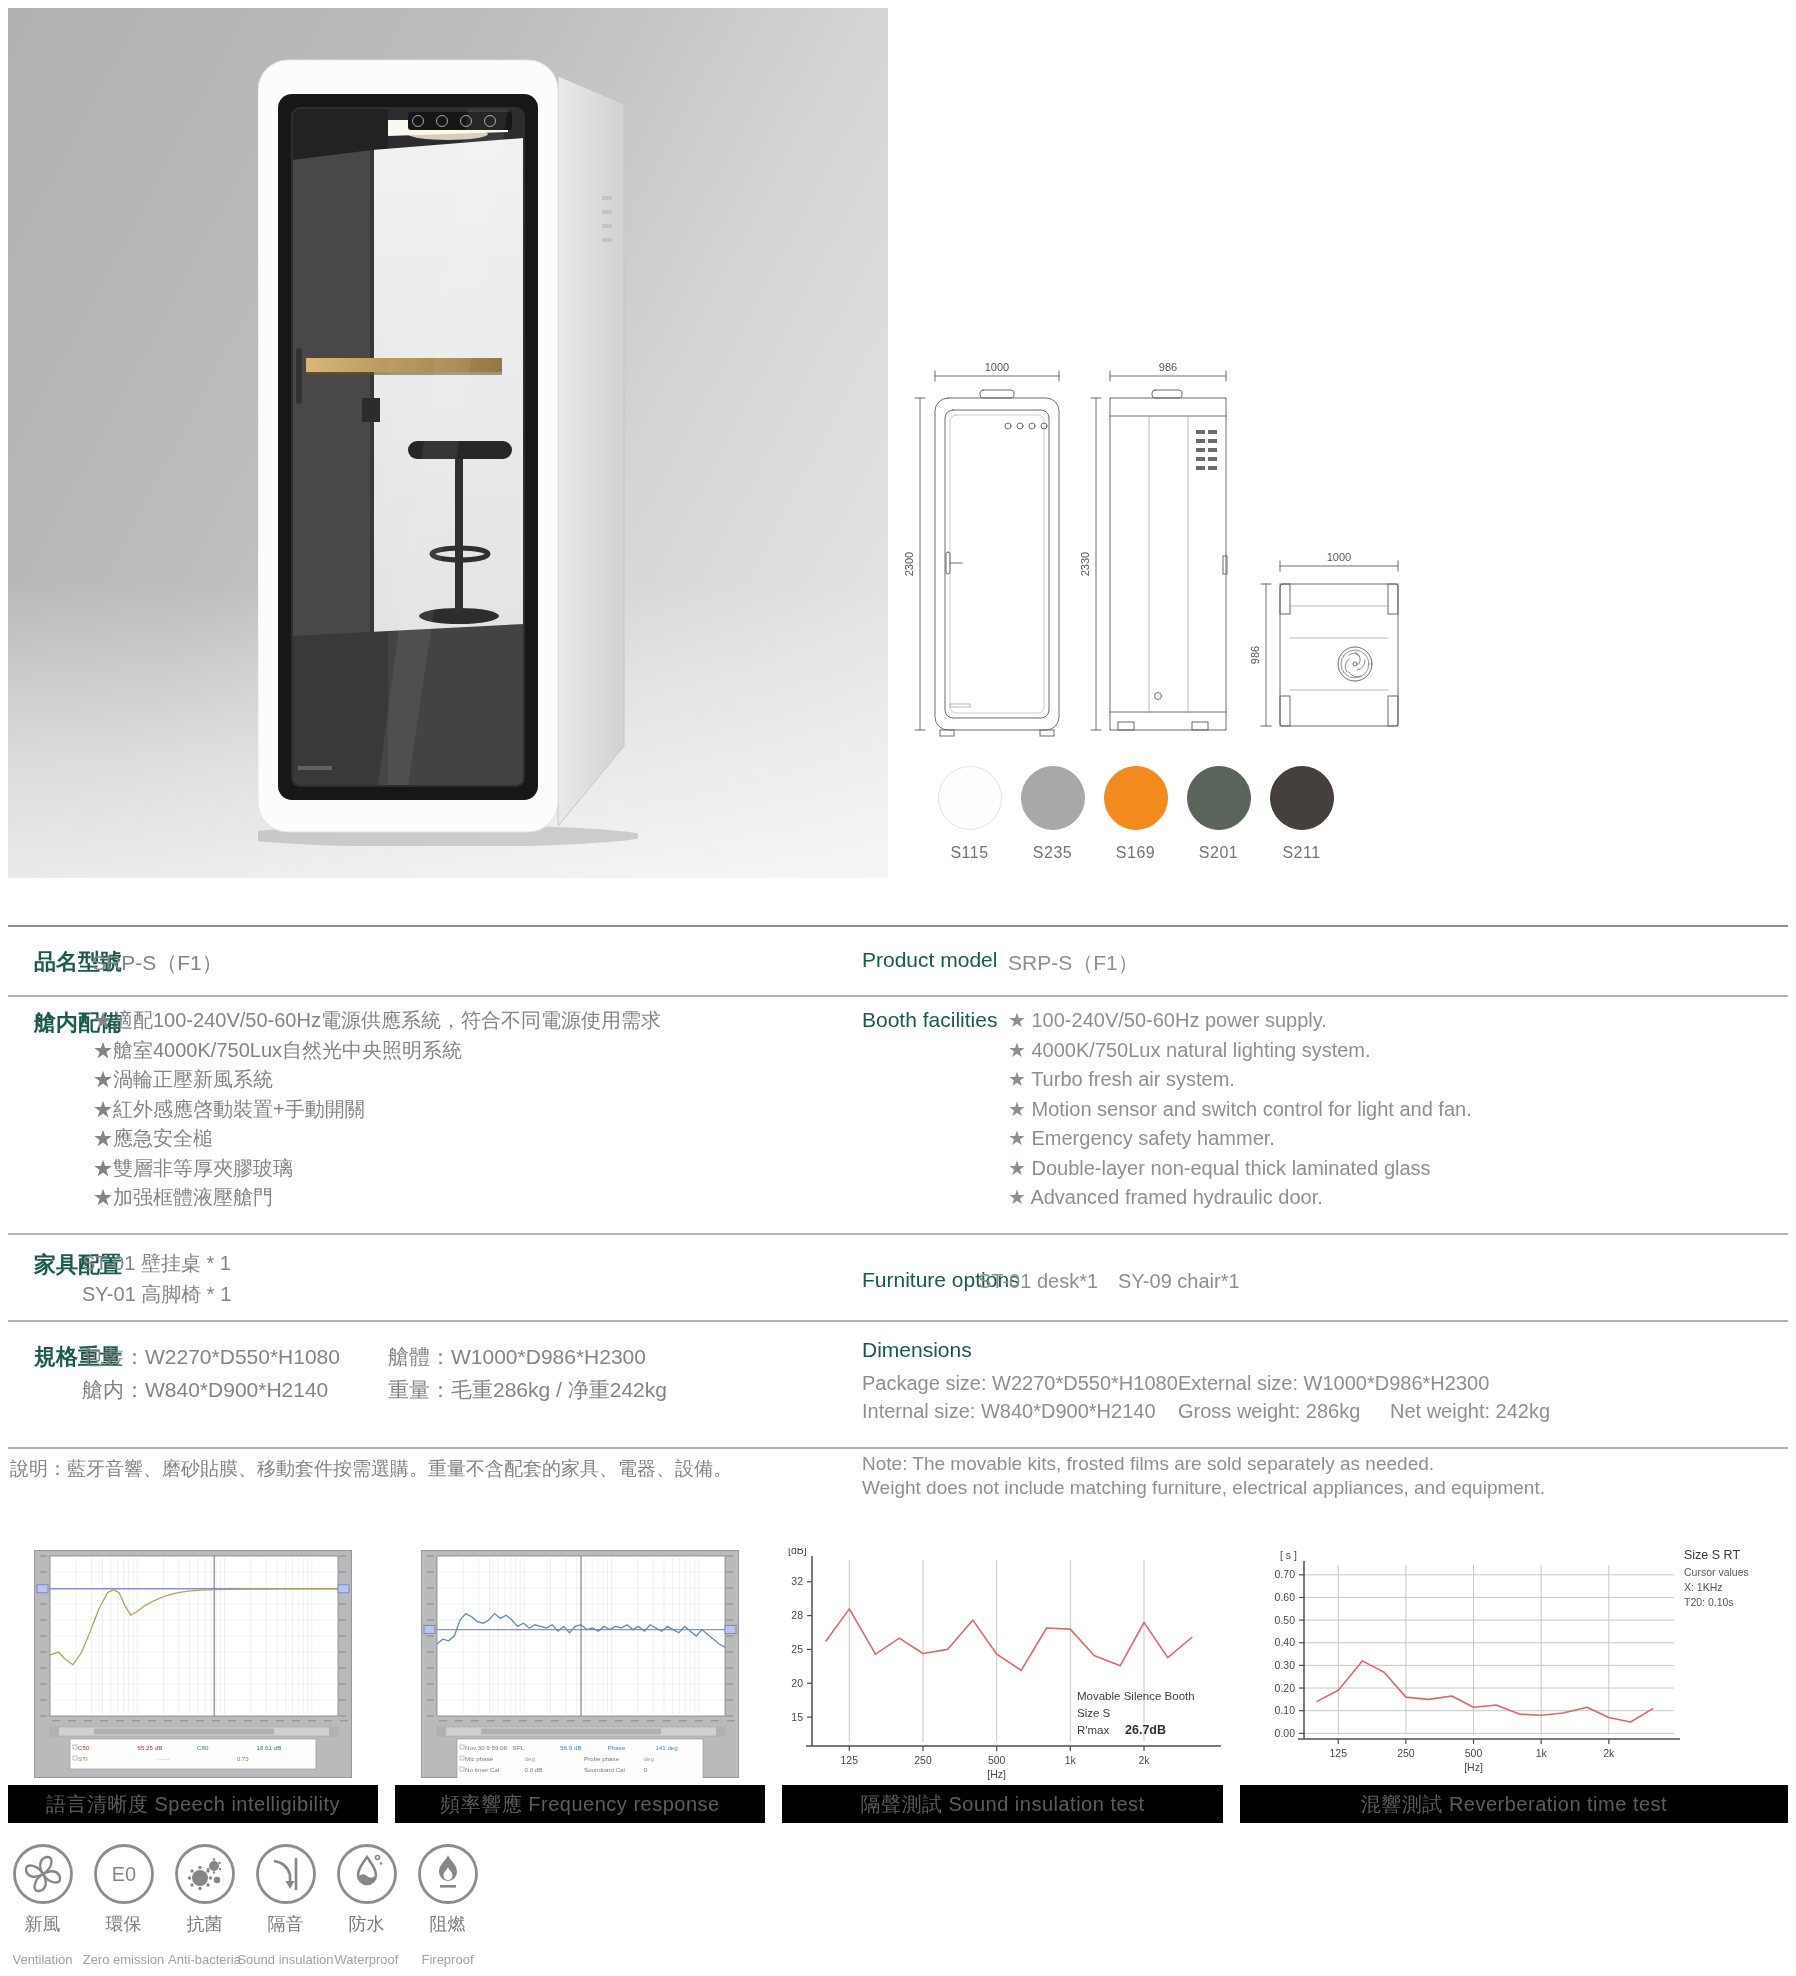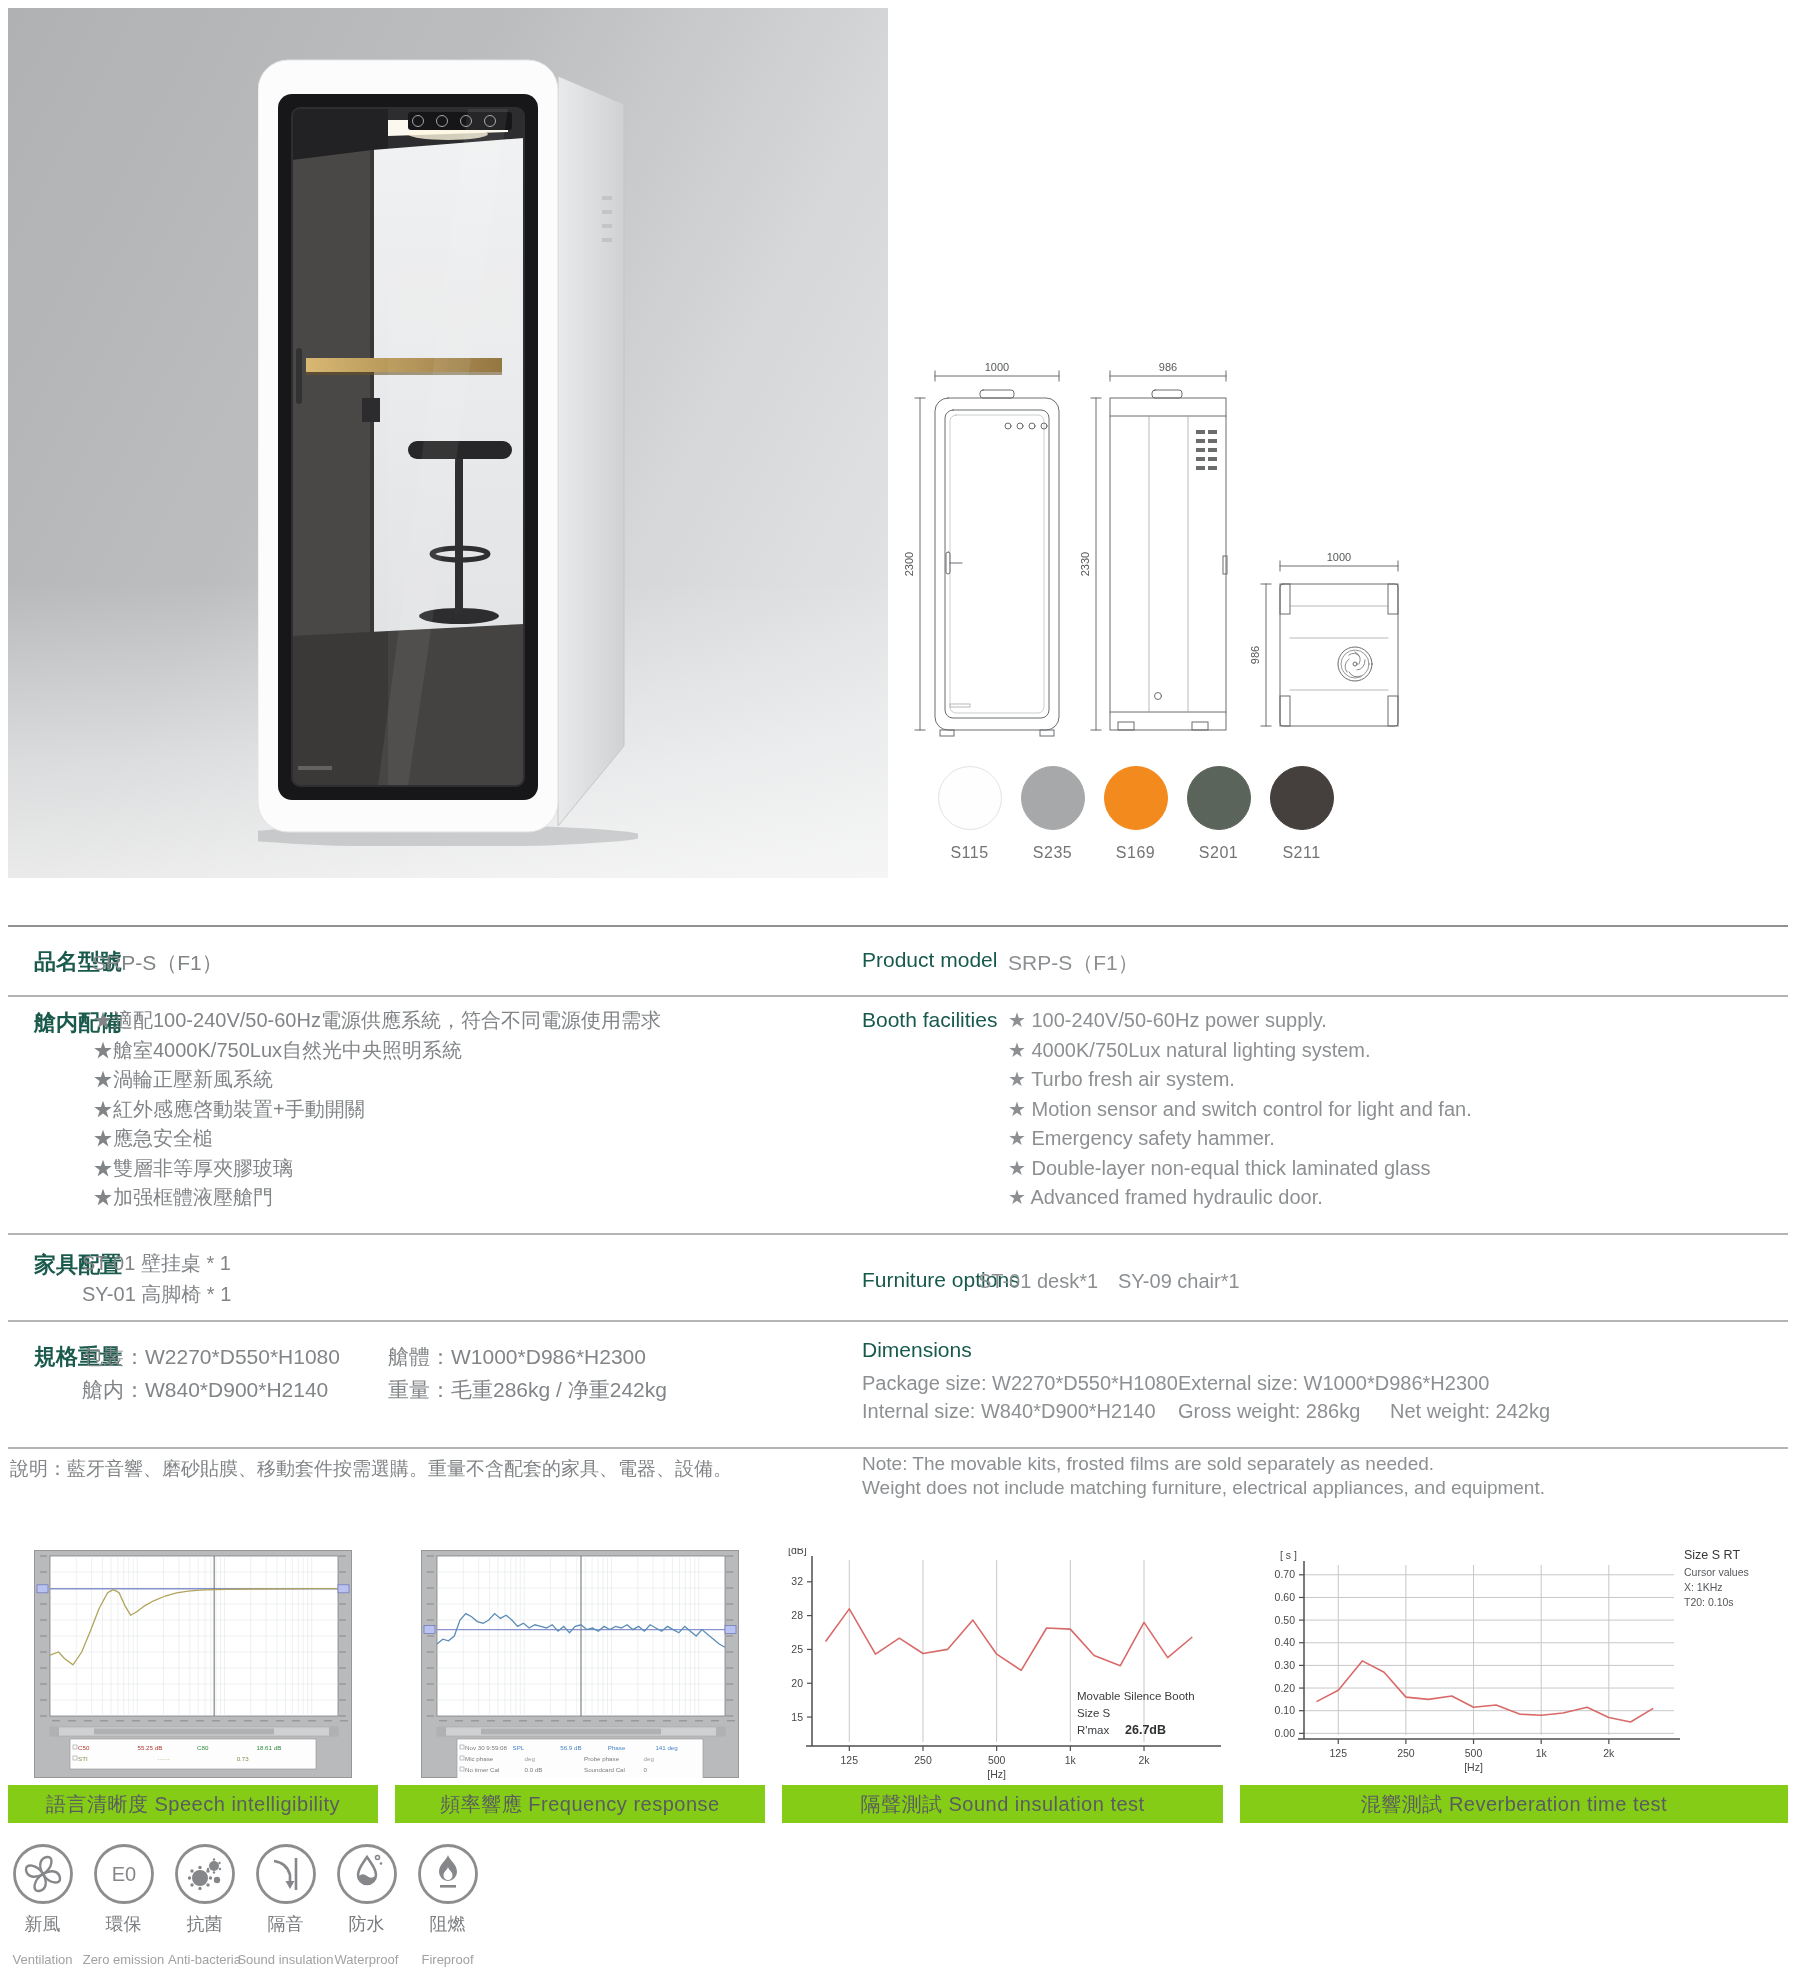--- a/index.html
+++ b/index.html
@@ -29,21 +29,21 @@
   .en-label{position:absolute;left:862px;font-size:21px;color:#175a4c;}
   .spec-text{color:#8d9092;font-size:20px;}
   .zh-text{color:#828587;font-size:21px;}
   .bullets{position:absolute;line-height:29.5px;font-size:20px;}
   .bullets .line{white-space:nowrap;}
   .abs{position:absolute;}
   .nowrap{white-space:nowrap;}
 
   
   .chart-card{position:absolute;top:1545px;}
-  .chart-caption{position:absolute;top:240px;left:0;right:0;height:38px;background:#84cc16;
+  .chart-caption{position:absolute;top:240px;left:0;right:0;height:38px;background:#000000;
     display:flex;align-items:center;justify-content:center;font-size:20px;color:#5a5d5f;letter-spacing:.5px;}
   .analyzer-mount{position:absolute;top:5px;left:0;right:0;display:flex;justify-content:center;}
 
   
   #badges{position:absolute;left:2px;top:1842px;display:flex;}
   .badge{width:81px;display:flex;flex-direction:column;align-items:center;}
   .badge-zh{margin-top:6px;font-size:18px;color:#7b7e80;}
   .badge-en{margin-top:16px;font-size:13px;color:#9fa1a3;white-space:nowrap;}
 </style>
 </head>

